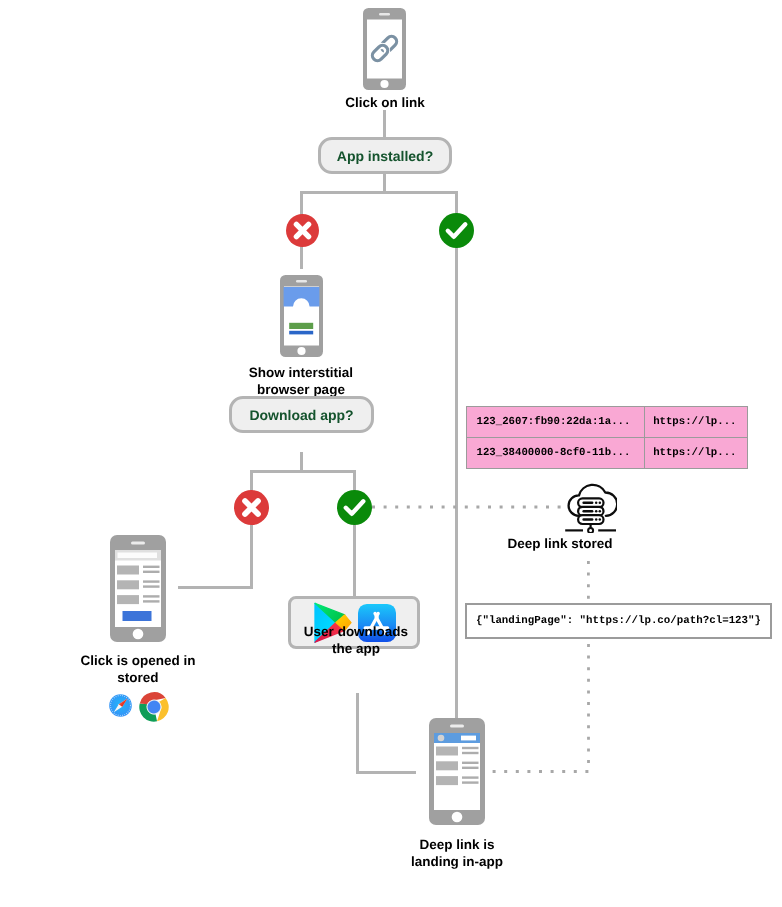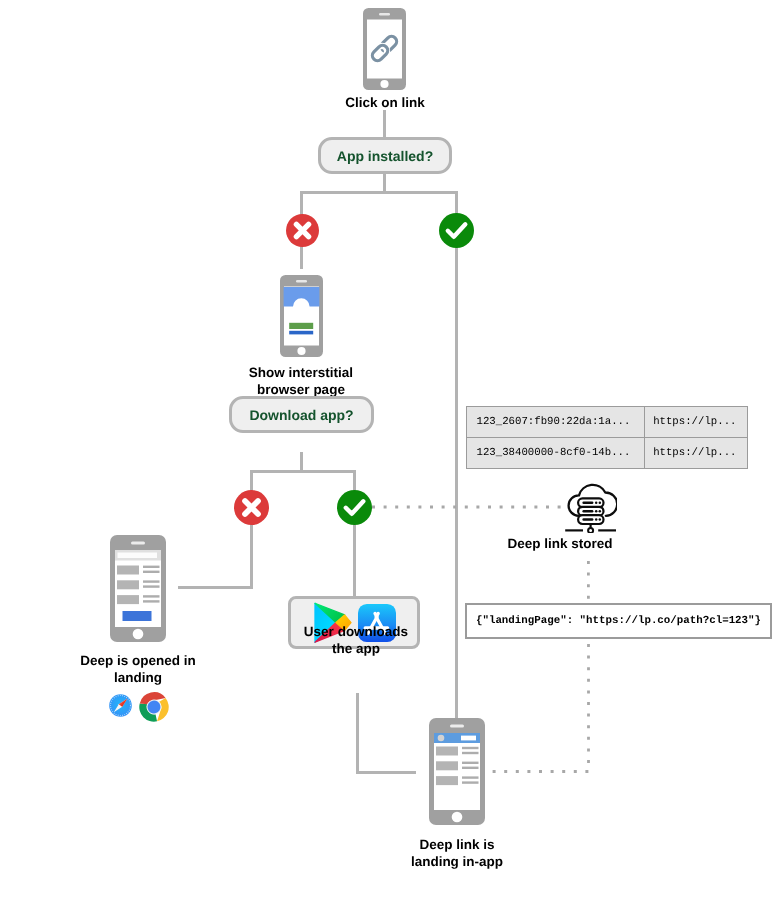--- a/index.html
+++ b/index.html
@@ -10,21 +10,21 @@
   .label{position:absolute;text-align:center;font-weight:bold;font-size:13.5px;
          line-height:17px;color:#000000;white-space:nowrap;}
   .label div{line-height:17px;}
   .conn{position:absolute;background:#b3b3b3;}
   .decbox{position:absolute;background:#efefef;border:3px solid #b4b4b4;border-radius:14px;
           box-sizing:border-box;display:flex;align-items:center;justify-content:center;
           font-weight:bold;font-size:14px;color:#14532d;}
   .panelbox{position:absolute;background:#efefef;border:3px solid #b4b4b4;border-radius:8px;
           box-sizing:border-box;display:flex;align-items:center;justify-content:center;}
   .datatable{position:absolute;border-collapse:collapse;font-family:"Liberation Mono",monospace;
-             font-size:10.7px;font-weight:normal;background:#e5e5e5;}
+             font-size:10.7px;font-weight:bold;background:#f9a8d4;}
   .datatable{table-layout:fixed;}
   .datatable td{border:1px solid #9b9b9b;height:31px;box-sizing:border-box;line-height:26px;white-space:nowrap;text-align:left;padding-left:10px;}
   .datatable td:first-child{width:178px;}
   .datatable td:last-child{width:102px;padding-left:8px;}
   .jsonbox{position:absolute;border:2px solid #9b9b9b;box-sizing:border-box;background:#ffffff;
            font-family:"Liberation Mono",monospace;font-size:10.8px;font-weight:bold;
            display:flex;align-items:center;justify-content:center;letter-spacing:0px;}
   .dotline{position:absolute;}
   svg{display:block;}
 </style>
@@ -152,22 +152,22 @@
     <rect x="7" y="45.3" width="22" height="9" fill="#b4b4b4"></rect>
     <rect x="33" y="45.4" width="16.5" height="2.4" fill="#adadad"></rect>
     <rect x="33" y="50.4" width="16.5" height="2.4" fill="#adadad"></rect>
     <rect x="7" y="60.1" width="22" height="9" fill="#b4b4b4"></rect>
     <rect x="33" y="60.2" width="16.5" height="2.4" fill="#adadad"></rect>
     <rect x="33" y="65.2" width="16.5" height="2.4" fill="#adadad"></rect>
     <rect x="12.5" y="76" width="29" height="10" fill="#3c74d9"></rect>
   </g>
 </svg>
 <div class="label" style="left:58px;top:652px;width:160px;">
-  <div>Deep is opened in</div>
-  <div>landing</div>
+  <div>Click is opened in</div>
+  <div>stored</div>
 </div>
 
 <svg style="position:absolute;left:109px;top:694px;" width="23" height="23" viewBox="0 0 25 25">
   <defs>
     <radialGradient id="safariG" cx="0.5" cy="0.45" r="0.72">
       <stop offset="0" stop-color="#1fb6fb"></stop>
           <stop offset="1" stop-color="#3d86f5"></stop>
     </radialGradient>
   </defs>
   <circle cx="12.5" cy="12.5" r="12.3" fill="url(#safariG)"></circle>
@@ -294,21 +294,21 @@
   <span>Deep link stored</span>
 </div>
 
 <table class="datatable" style="left:465.5px;top:405.8px;width:282px;">
   <tbody>
     <tr>
       <td>123_2607:fb90:22da:1a...</td>
       <td>https://lp...</td>
     </tr>
     <tr>
-      <td>123_38400000-8cf0-14b...</td>
+      <td>123_38400000-8cf0-11b...</td>
       <td>https://lp...</td>
     </tr>
   </tbody>
 </table>
 
 <div class="jsonbox" style="left:465px;top:603px;width:307px;height:36px;">
   <span>{"landingPage": "https://lp.co/path?cl=123"}</span>
 </div>
 
 </div>

